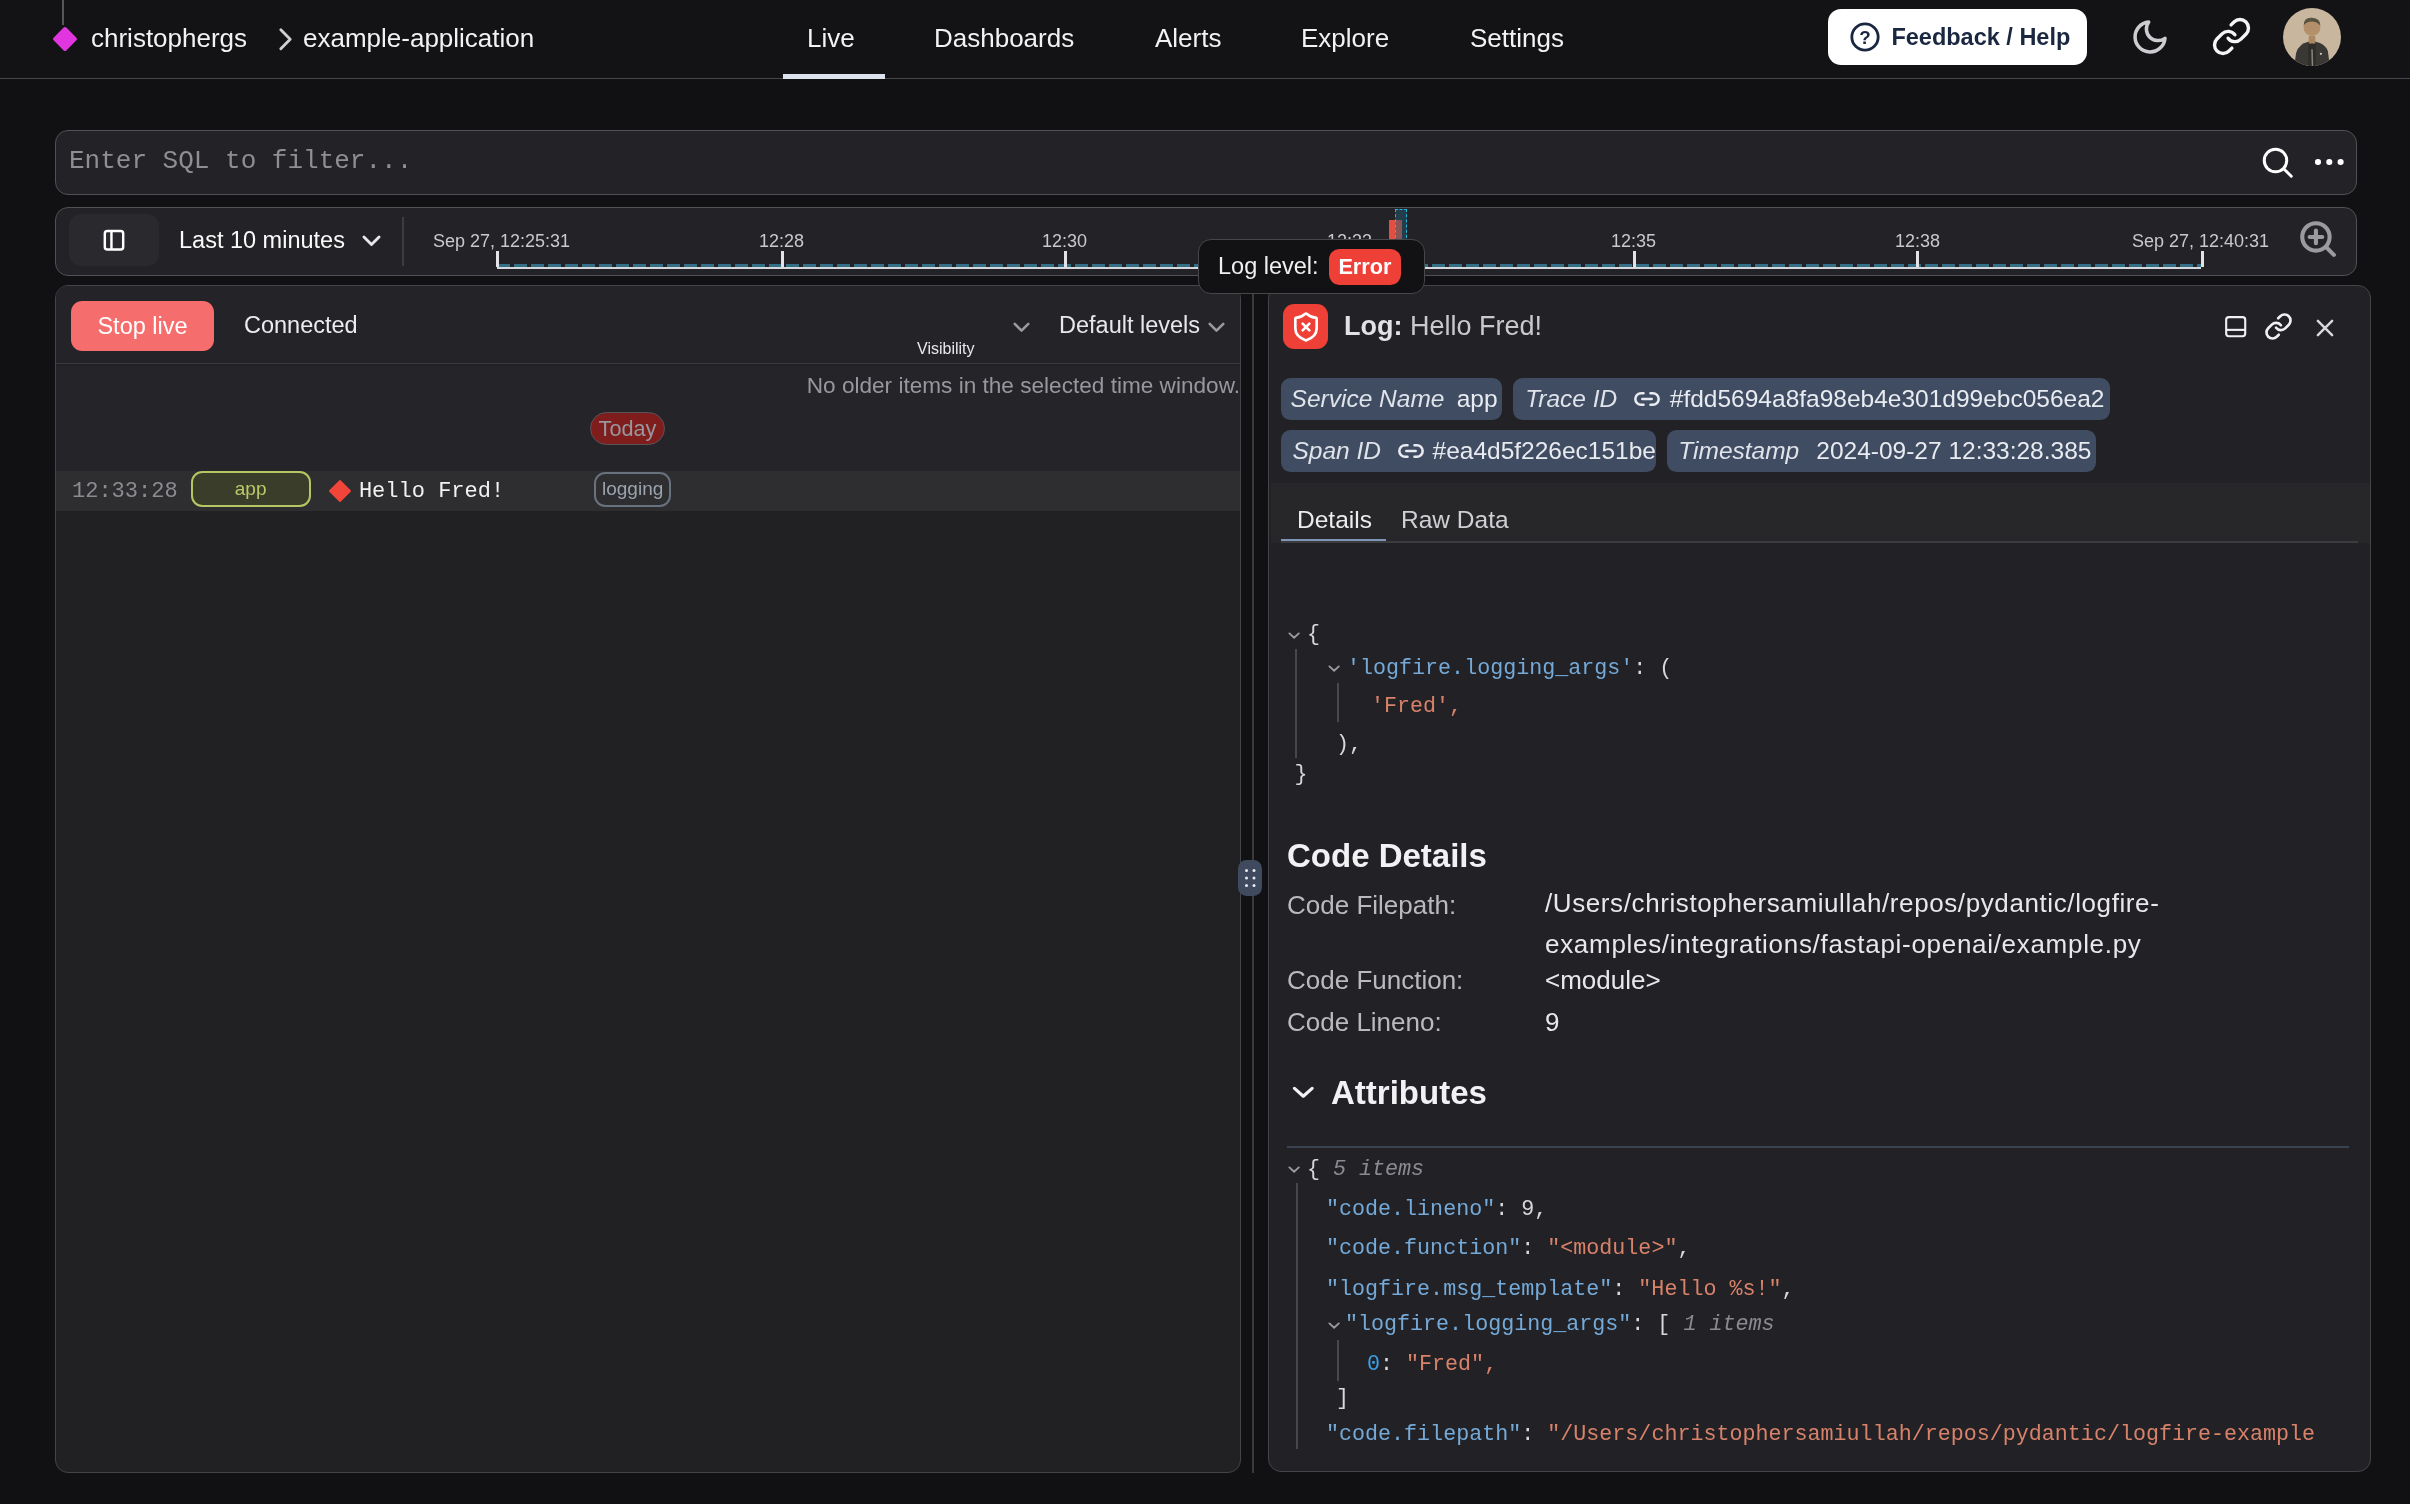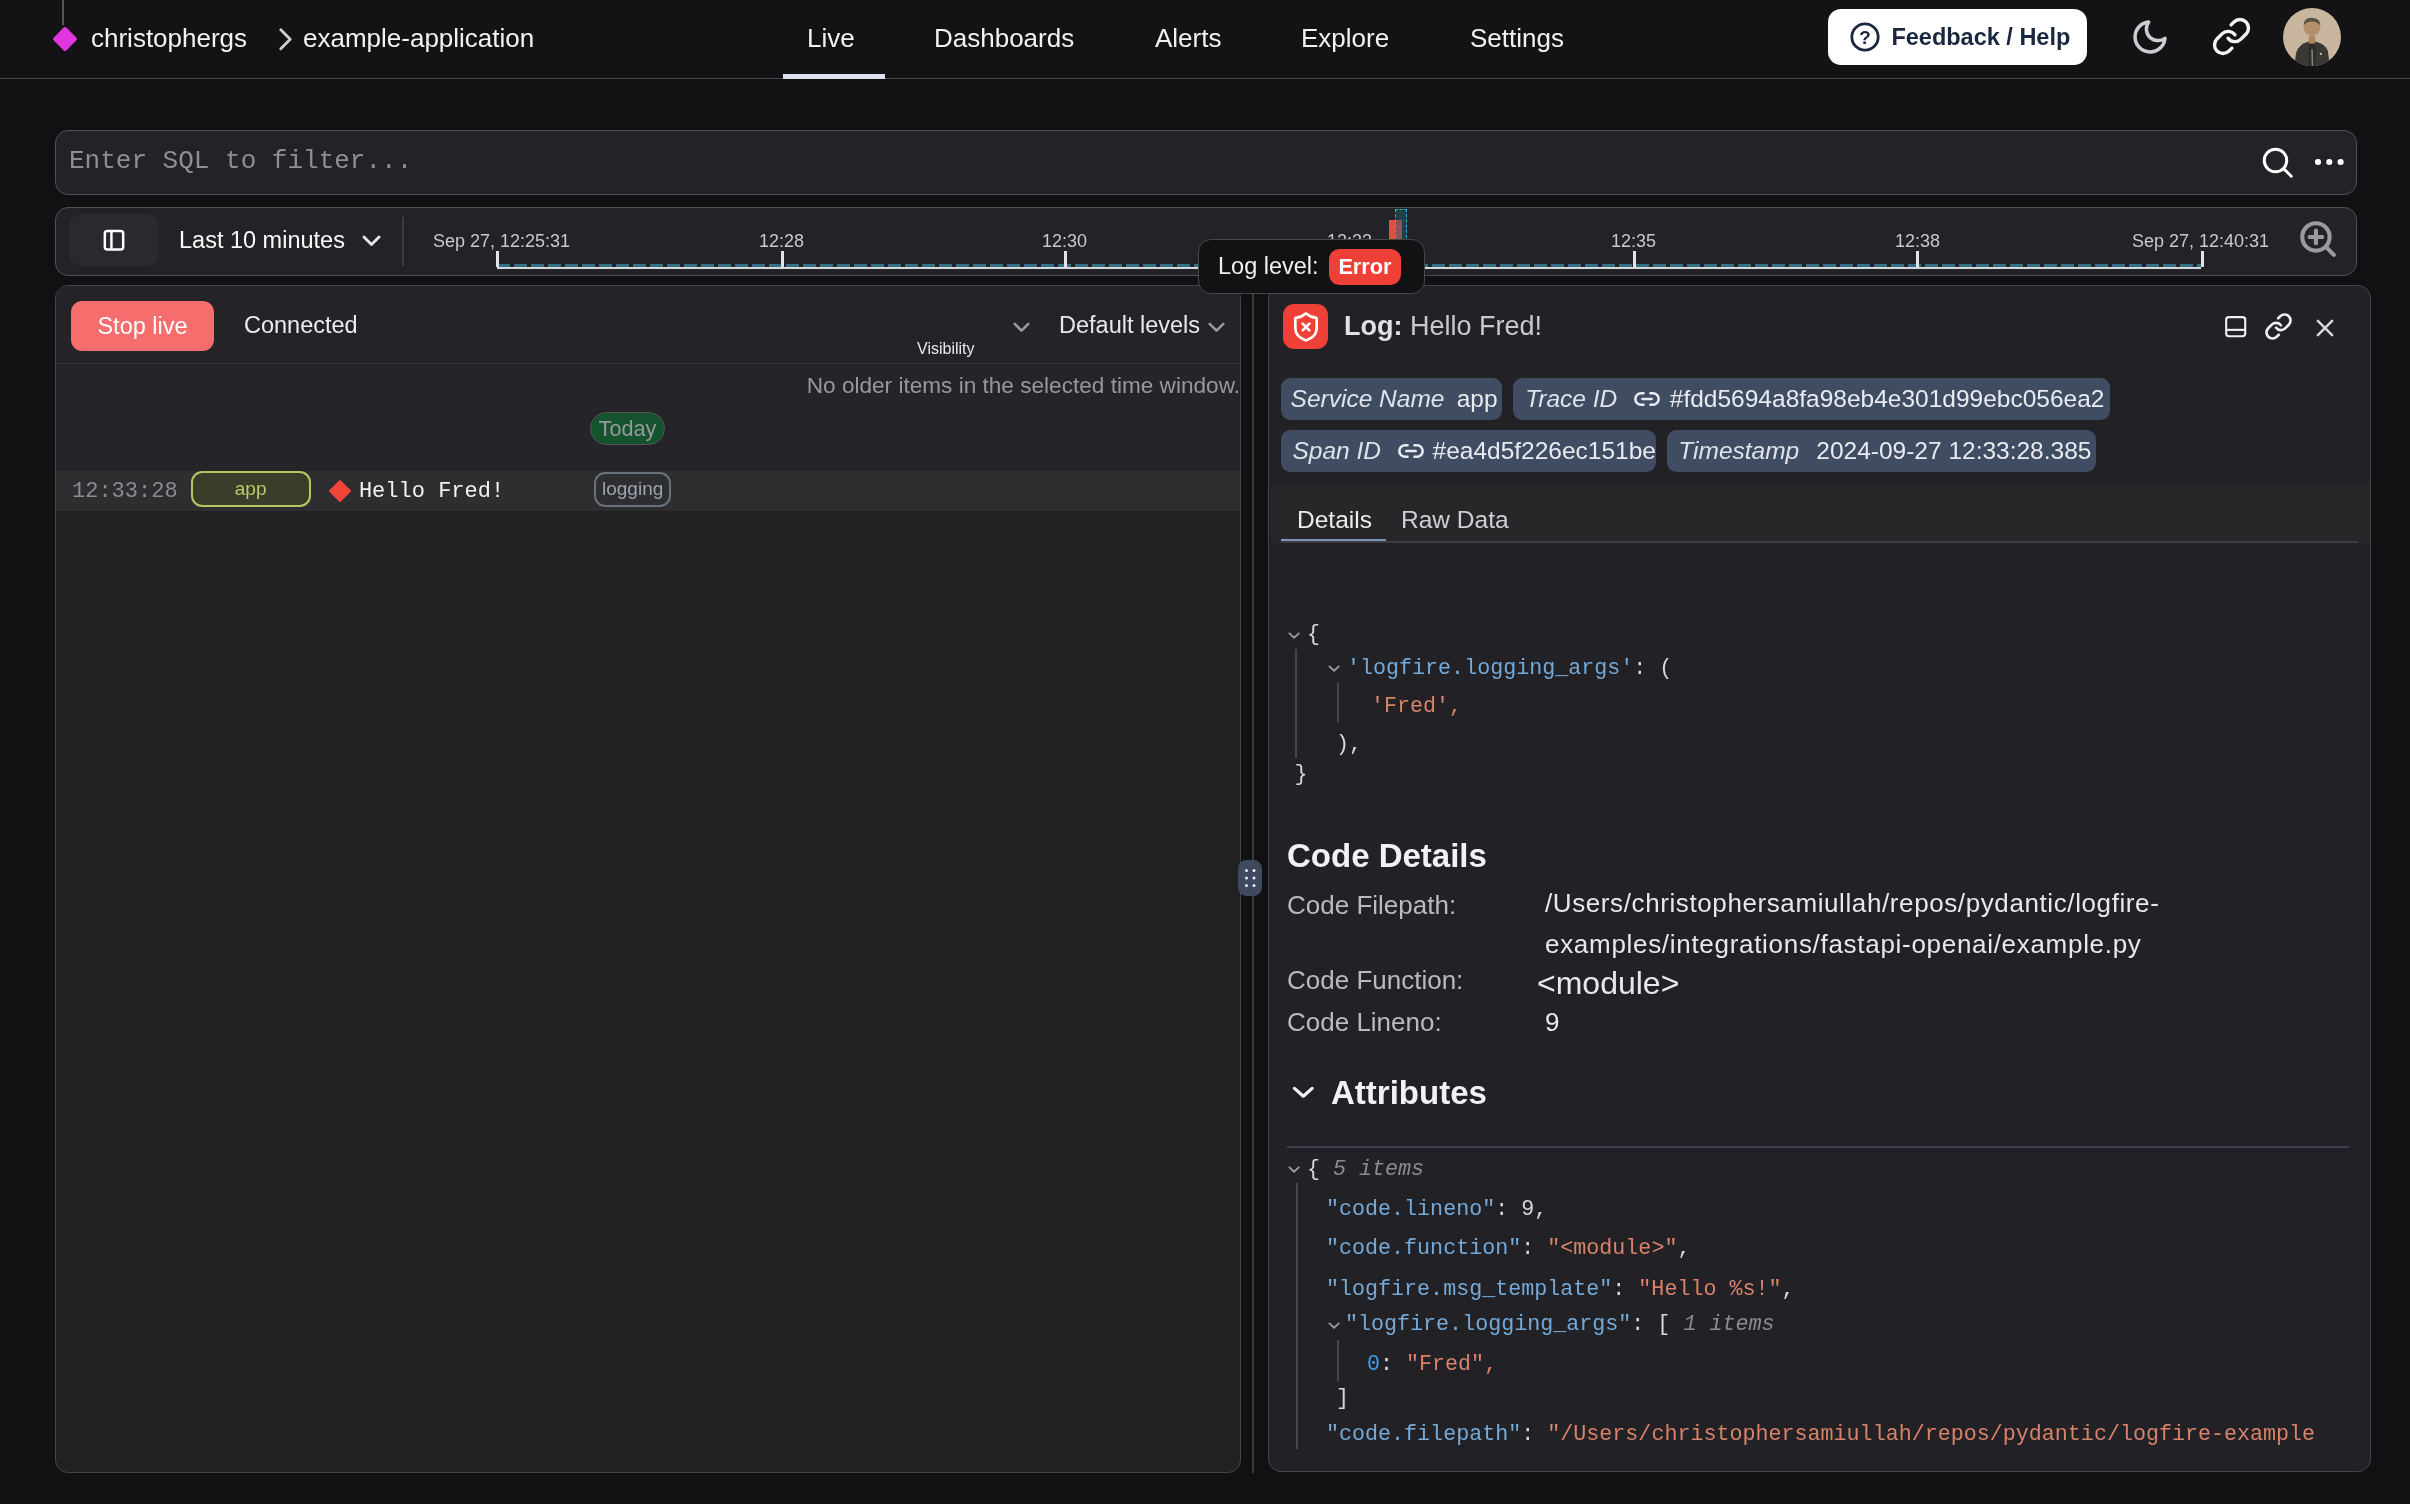--- a/index.html
+++ b/index.html
@@ -156,21 +156,21 @@
   <svg class="abs" style="left:957px;top:36px;" width="17" height="10.4" viewBox="0 0 20 12">
       <path d="M2 2 L10 10 L18 2" stroke="#9a9aa0" stroke-width="3" fill="none" stroke-linecap="round" stroke-linejoin="round"></path>
     </svg>
   <div class="abs" style="left:1003px;top:0;height:78px;line-height:78px;font-size:23.5px;color:#e8e8ea;">Default levels</div>
   <svg class="abs" style="left:1152px;top:36px;" width="17" height="10.4" viewBox="0 0 20 12">
       <path d="M2 2 L10 10 L18 2" stroke="#9a9aa0" stroke-width="3" fill="none" stroke-linecap="round" stroke-linejoin="round"></path>
     </svg>
 
   <div class="abs" style="left:0;top:80px;width:100%;height:105px;background:#252529;"></div>
   <div class="abs" style="left:0;top:82px;width:100%;height:36px;line-height:36px;text-align:right;font-size:22.6px;color:#97979d;">No older items in the selected time window.</div>
-  <div class="abs flex" style="left:534px;top:126px;width:75px;height:33px;border:1.9px solid #55555a;border-radius:19px;font-size:21.7px;color:#97979d;background:#14532d;justify-content:center;">Today</div>
+  <div class="abs flex" style="left:534px;top:126px;width:75px;height:33px;border:1.9px solid #55555a;border-radius:19px;font-size:21.7px;color:#97979d;background:#7f1d1d;justify-content:center;">Today</div>
 
   <div class="abs flex" style="left:0;top:185px;width:100%;height:40px;background:#2e2e31;">
     <span class="mono" style="margin-left:16px;font-size:22px;color:#8b8b90;">12:33:28</span>
     <span class="flex" style="margin-left:13px;margin-top:-3.8px;width:120px;height:36px;border:2.8px solid #b5c763;border-radius:11.3px;justify-content:center;font-size:19px;color:#bcc968;background:#3a3d2a;">app</span>
     <span style="margin-left:21px;width:16px;height:16px;background:#f2453a;transform:rotate(45deg);border-radius:0.9px;"></span>
     <span class="mono" style="margin-left:11.3px;font-size:22px;color:#f2f2f2;">Hello Fred!</span>
     <span class="flex" style="margin-left:90px;margin-top:-3.8px;width:77px;height:35px;border:2.8px solid #68717e;border-radius:11.3px;justify-content:center;font-size:19px;color:#9aa3ae;">logging</span>
   </div>
 </div>
 
@@ -249,21 +249,21 @@
   <div class="jline" style="left:67px;top:445px;">),</div>
   <div class="jline" style="left:25.4px;top:475px;">}</div>
   <div class="guide" style="left:26px;top:363px;height:109px;"></div>
   <div class="guide" style="left:68px;top:397px;height:39px;"></div>
 
   <div class="abs" style="left:18px;top:549px;height:41px;line-height:41px;font-size:33px;font-weight:700;color:#f2f2f4;">Code Details</div>
   <div class="abs" style="left:18px;top:604px;font-size:26px;color:#b9b9be;">Code Filepath:</div>
   <div class="abs" style="left:276px;top:602px;font-size:26px;color:#e8e8ea;letter-spacing:0.6px;">/Users/christophersamiullah/repos/pydantic/logfire-</div>
   <div class="abs" style="left:276px;top:643px;font-size:26px;color:#e8e8ea;letter-spacing:0.7px;">examples/integrations/fastapi-openai/example.py</div>
   <div class="abs" style="left:18px;top:679px;font-size:26px;color:#b9b9be;">Code Function:</div>
-  <div class="abs" style="left:268px;top:679px;font-size:32px;color:#e8e8ea;">&lt;module&gt;</div>
+  <div class="abs" style="left:276px;top:679px;font-size:26px;color:#e8e8ea;">&lt;module&gt;</div>
   <div class="abs" style="left:18px;top:721px;font-size:26px;color:#b9b9be;">Code Lineno:</div>
   <div class="abs" style="left:276px;top:721px;font-size:26px;color:#e8e8ea;">9</div>
 
   <svg class="abs" style="left:22.6px;top:800px;" width="22.6" height="13" viewBox="0 0 24 14">
       <path d="M2.5 2.5 L12 11 L21.5 2.5" stroke="#f2f2f4" stroke-width="3.4" fill="none" stroke-linecap="round" stroke-linejoin="round"></path>
     </svg>
   <div class="abs" style="left:62px;top:786px;height:41px;line-height:41px;font-size:33px;font-weight:700;color:#f2f2f4;">Attributes</div>
   <div class="abs" style="left:18px;top:860px;width:1062px;height:1.9px;background:#3a4150;"></div>
 
   <svg class="jchev" style="left:19px;top:880px;" viewBox="0 0 13 8">

